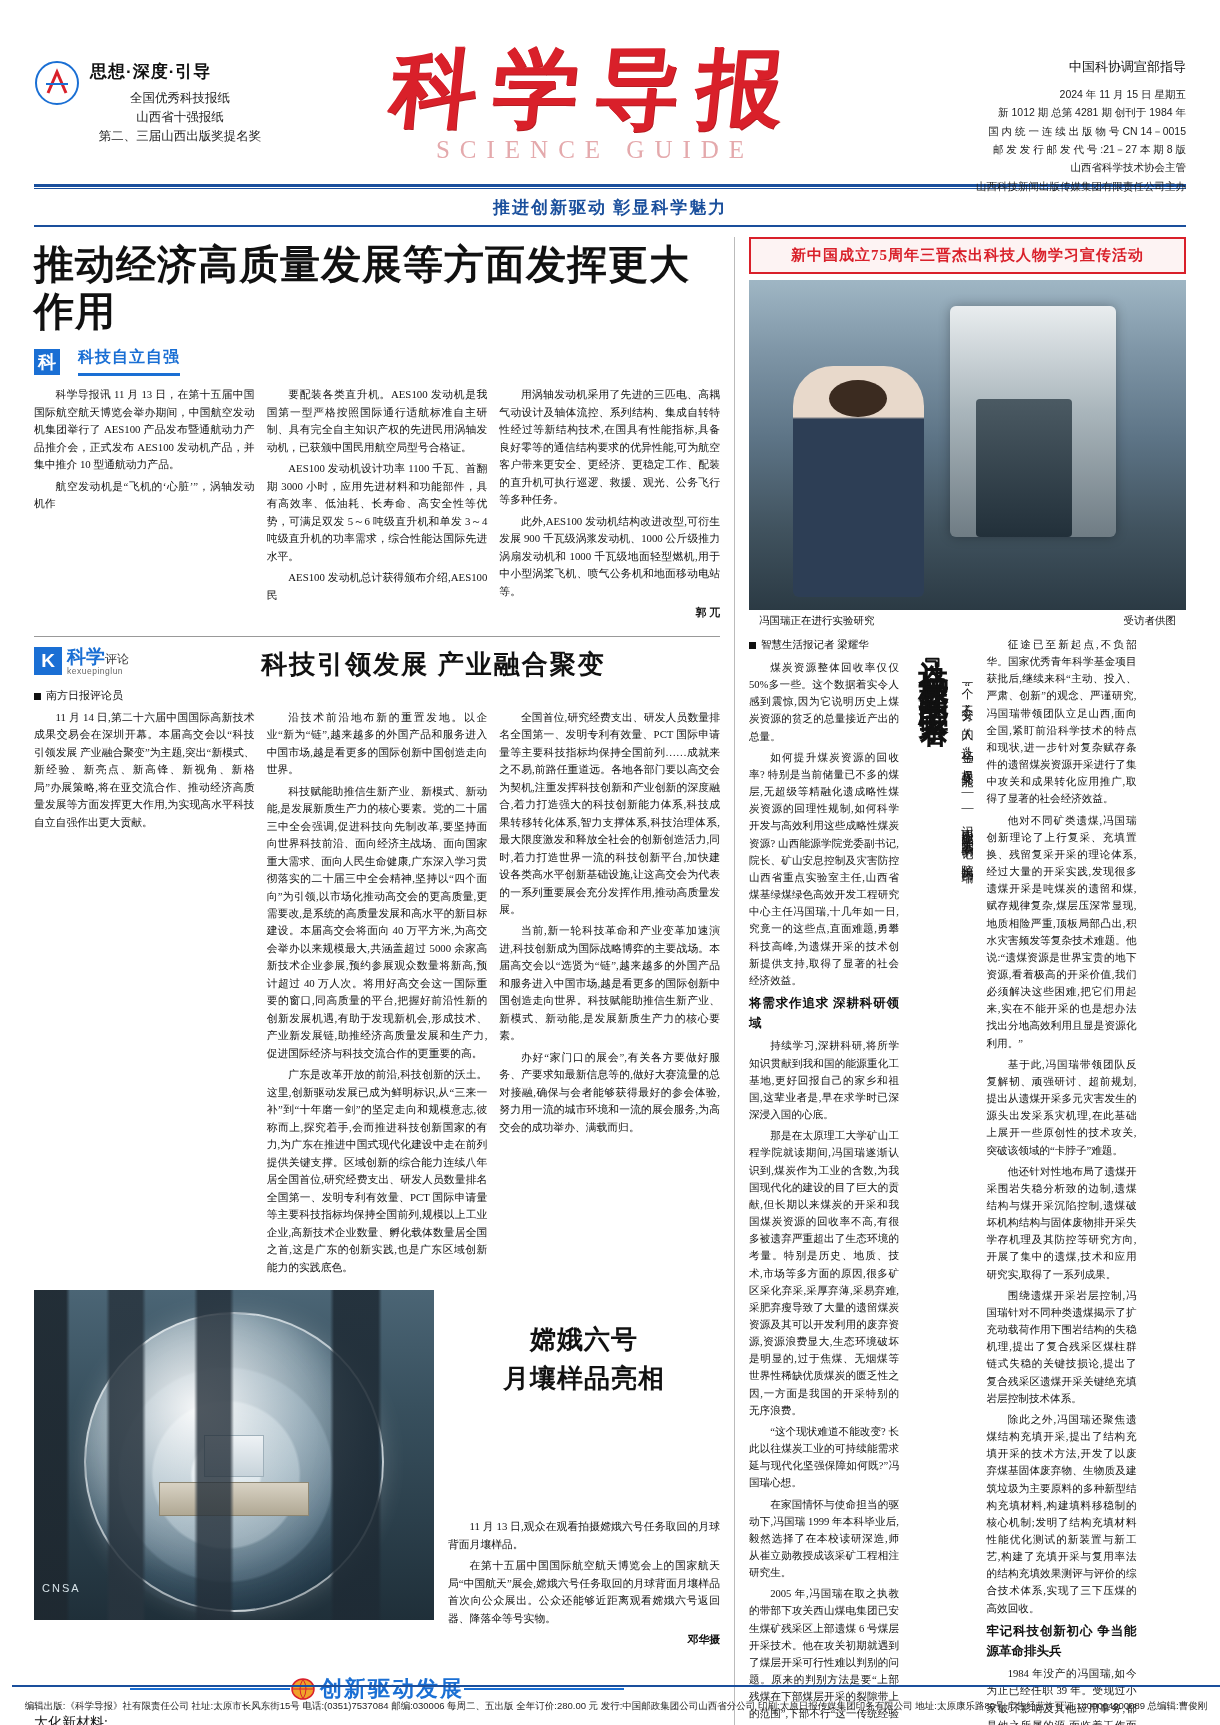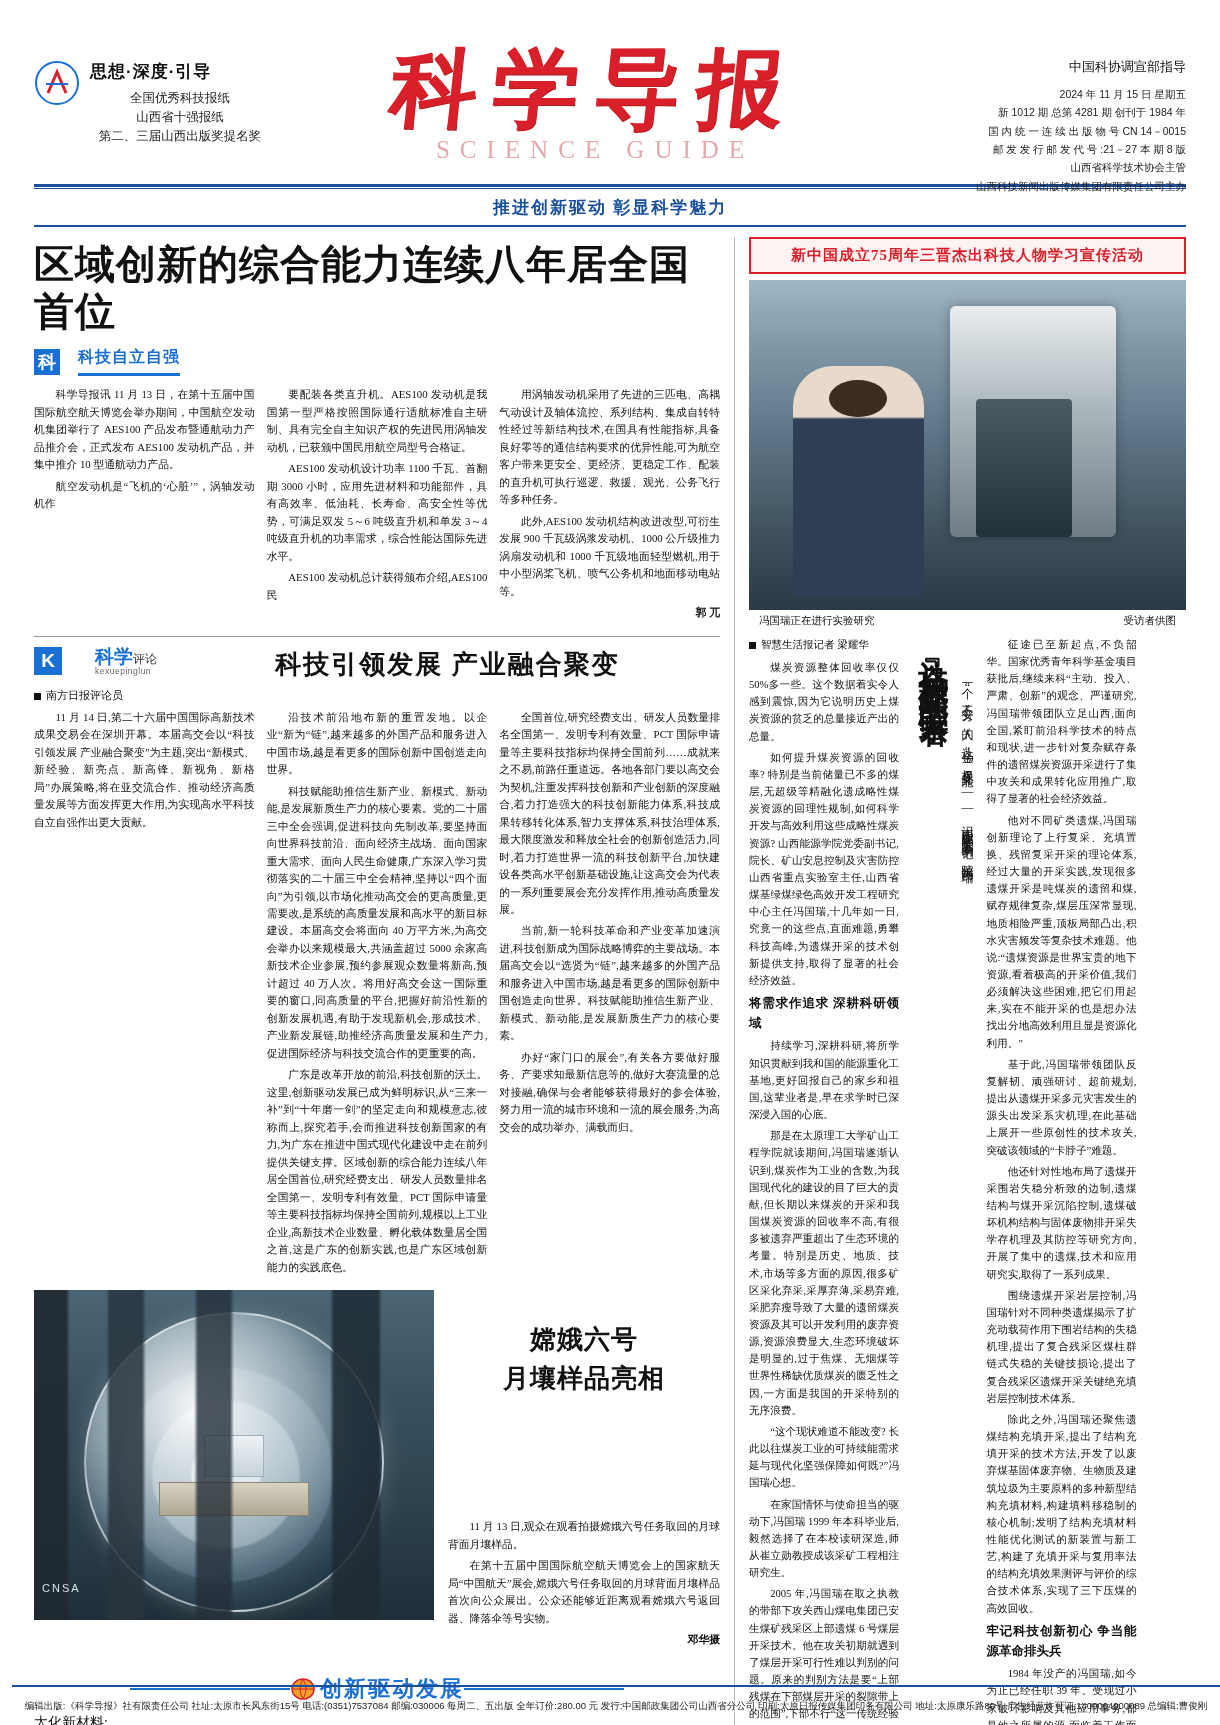--- a/index.html
+++ b/index.html
@@ -61,21 +61,21 @@
   .byline-r { text-align:right; font-weight:bold; }
   .hr-thin { border-top:1px solid #999; margin:10px 0 10px; }
 
   
   .comm-head { display:flex; align-items:flex-start; gap:18px; margin-bottom:6px; }
   .comm-brand { display:flex; align-items:center; gap:5px; }
   .brand-k { width:28px; height:28px; background:#1a6fd4; color:#fff; font-family:"Liberation Sans",sans-serif;
              font-weight:bold; font-size:19px; display:flex; align-items:center; justify-content:center; }
   .brand-cn { font-size:19px; font-weight:bold; color:#1a6fd4; }
   .brand-cn small { font-size:12px; color:#333; font-weight:normal; }
-  .brand-kx { line-height:1.05;margin-left:28px; }
+  .brand-kx { line-height:1.05; }
   .brand-py { font-family:"Liberation Sans",sans-serif; font-size:8.5px; color:#666; letter-spacing:0.5px;}
   .comm-title { flex:1; text-align:center; font-size:26px; font-weight:bold; letter-spacing:2px; }
   .comm-source { text-align:left; font-size:11px; margin: 2px 0 6px 0; }
   .sq { display:inline-block; width:7px; height:7px; background:#111; margin-right:5px; vertical-align:middle;}
 
   
   .photo-wrap { margin-top:10px; display:flex; gap:14px; }
   .photo { width:400px; height:330px; position:relative; overflow:hidden; background:#2b3a44; }
   .photo-side { flex:1; padding-top:30px; }
   .photo-title { font-size:26px; font-weight:bold; line-height:1.5; text-align:center; letter-spacing:1px; }
@@ -192,21 +192,21 @@
   </div>
 
   <div class="mast-rule"></div>
   <div class="mast-tag">推进创新驱动  彰显科学魅力</div>
   <div class="mast-rule2"></div>
 
   <div class="cols">
 
     <div class="left-col">
 
-      <h1 class="headline">区域创新的综合能力连续八年居全国首位</h1>
+      <h1 class="headline">推动经济高质量发展等方面发挥更大作用</h1>
 
       <div class="section-badge">
         <span class="badge-k">科</span>
         <span class="badge-text">科技自立自强</span>
       </div>
 
       <div class="article3">
         <div class="c">
           <p>科学导报讯 11 月 13 日，在第十五届中国国际航空航天博览会举办期间，中国航空发动机集团举行了 AES100 产品发布暨通航动力产品推介会，正式发布 AES100 发动机产品，并集中推介 10 型通航动力产品。</p>
           <p>航空发动机是“飞机的‘心脏’”，涡轴发动机作</p>

